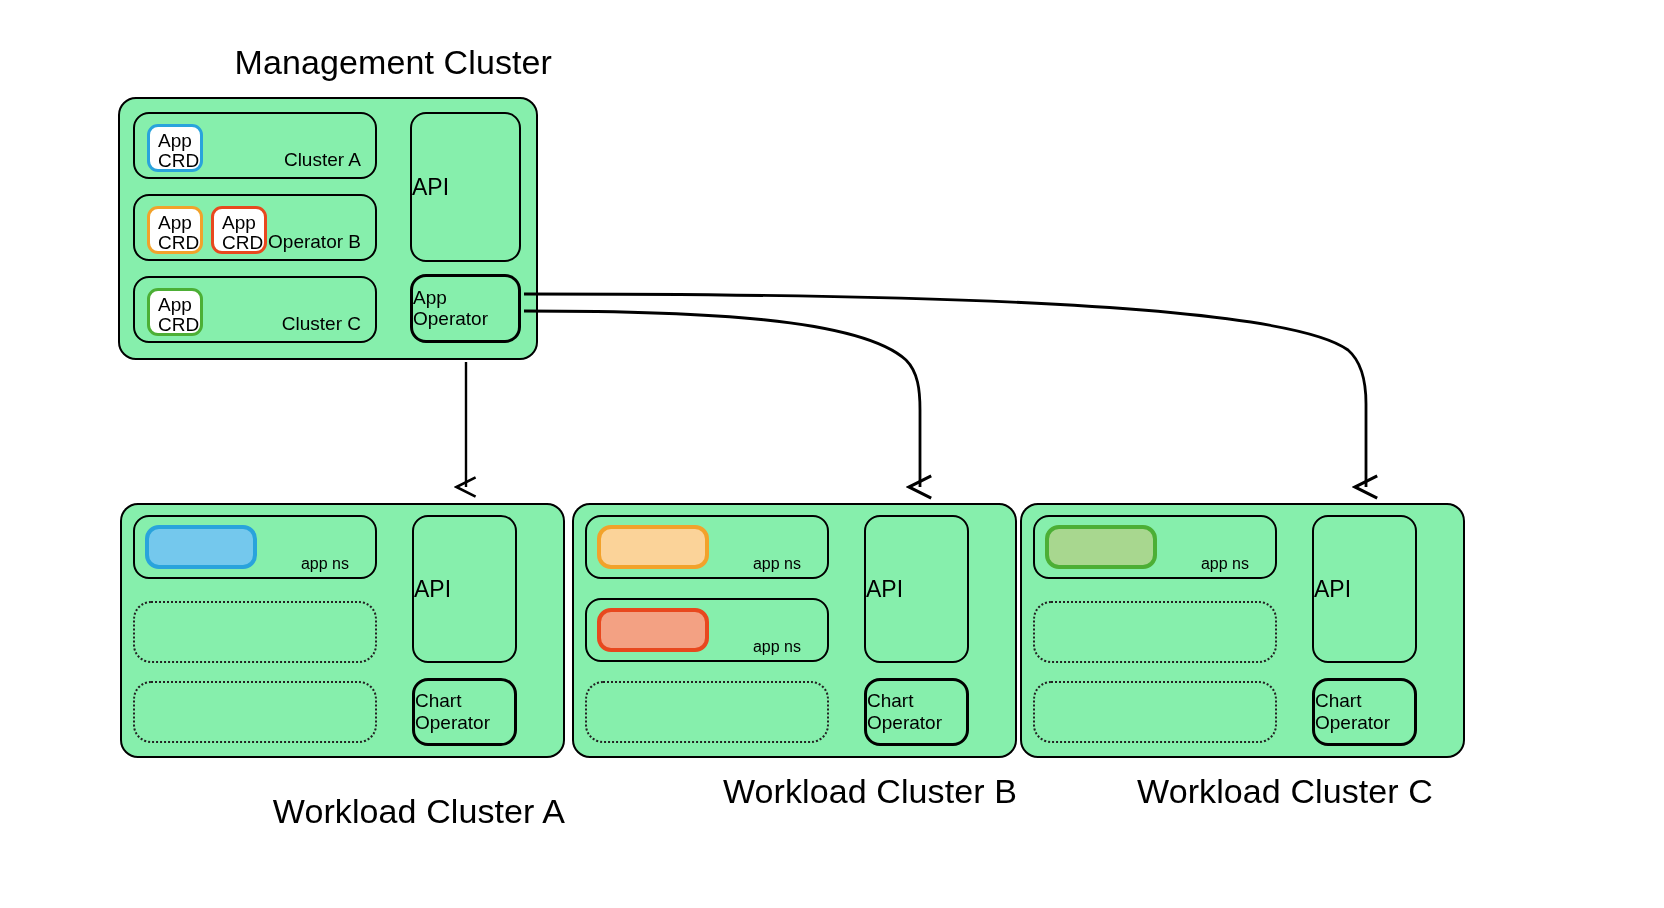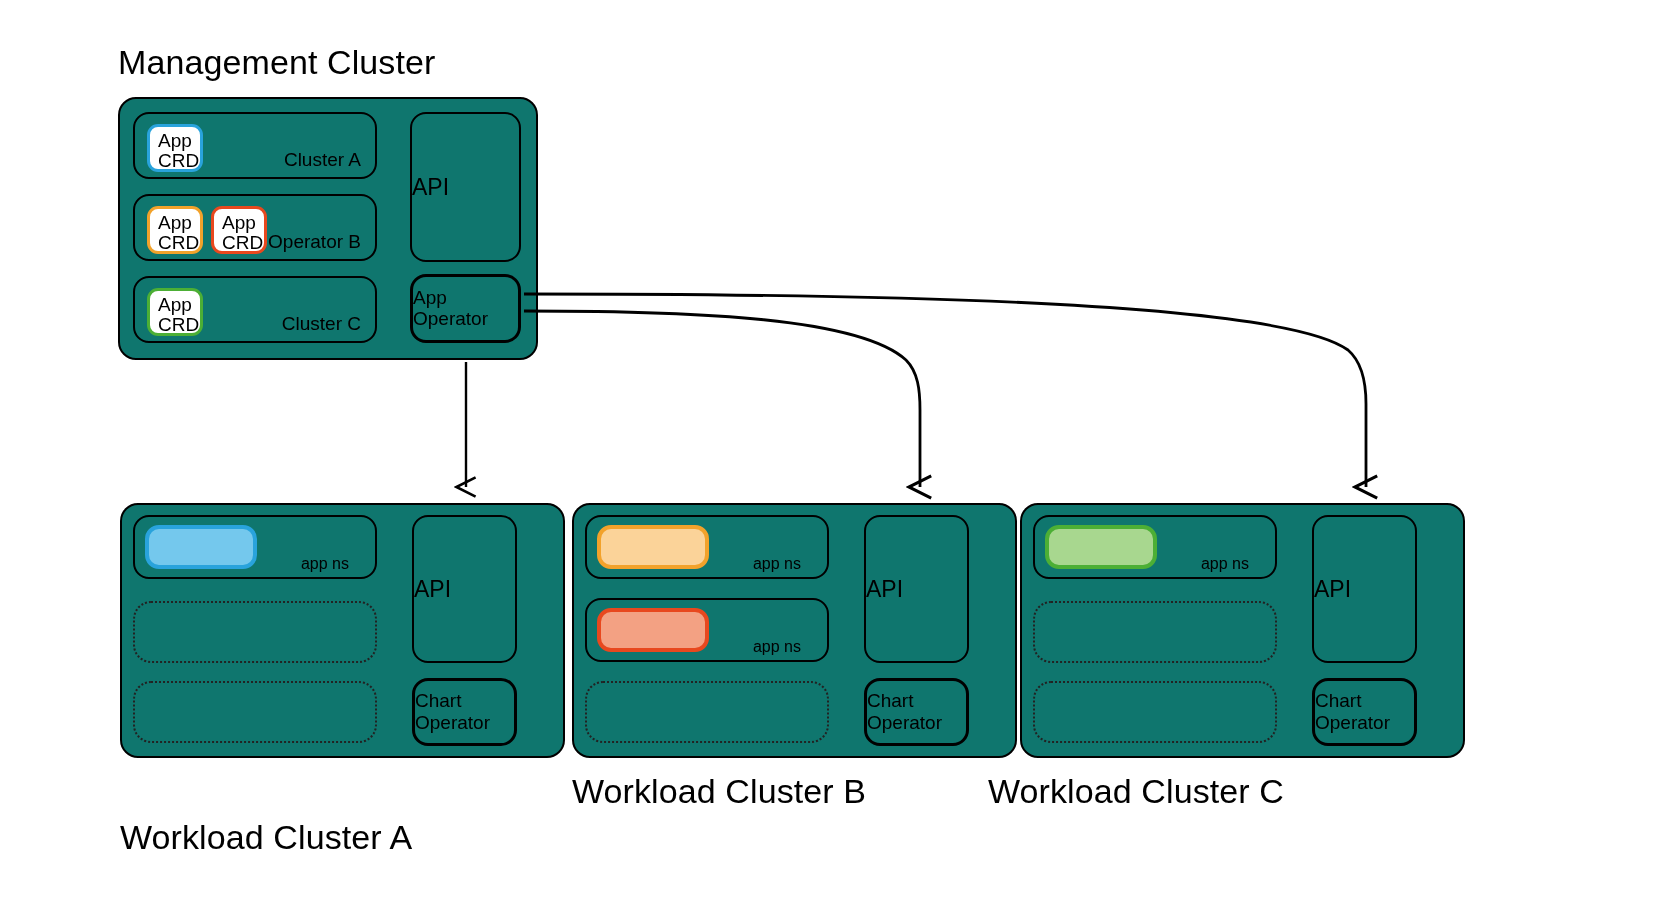--- a/index.html
+++ b/index.html
@@ -18,40 +18,40 @@
 
   .canvas {
     position: absolute;
     inset: 0;
   }
 
   
   .rbox {
     position: absolute;
     box-sizing: border-box;
-    background: #0f766e;
+    background: #86efac;
     border: 2px solid #000000;
     border-radius: 16px;
   }
   .rbox.thick { border-width: 3px; }
   .rbox.dotted {
     border-style: dotted;
     border-width: 2px;
     border-color: #222;
     border-radius: 18px;
   }
 
   
   .title {
     position: absolute;
     font-size: 34px;
     font-weight: 400;
     letter-spacing: 0.1px;
     white-space: nowrap;
-    text-align: left;
+    text-align: right;
   }
 
   
   .centered-label {
     position: absolute;
     left: 0; right: 0;
     top: 50%;
     transform: translateY(-50%);
     text-align: left;
     font-size: 21px;
@@ -154,21 +154,21 @@
 
   <div class="rbox" style="left:412px; top:515px; width:105px; height:148px;">
     <div class="centered-label" style="font-size:23px;">API</div>
   </div>
 
   <div class="rbox thick" style="left:412px; top:678px; width:105px; height:68px;">
     <div class="centered-label" style="font-size:19px;">Chart
 Operator</div>
   </div>
 
-  <div class="title" style="left:120px; top:818px; width:445px;">Workload Cluster A</div>
+  <div class="title" style="left:120px; top:792px; width:445px;">Workload Cluster A</div>
 
   <div class="rbox" style="left:572px; top:503px; width:445px; height:255px; border-radius:18px;"></div>
 
   <div class="rbox" style="left:585px; top:515px; width:244px; height:64px;">
     <div class="pill" style="left:10px; top:8px; width:112px; height:44px;
                 background:#FBD399; border-color:#F2A22B;"></div>
     <div class="ns-label">app ns</div>
   </div>
 
   <div class="rbox" style="left:585px; top:598px; width:244px; height:64px;">

